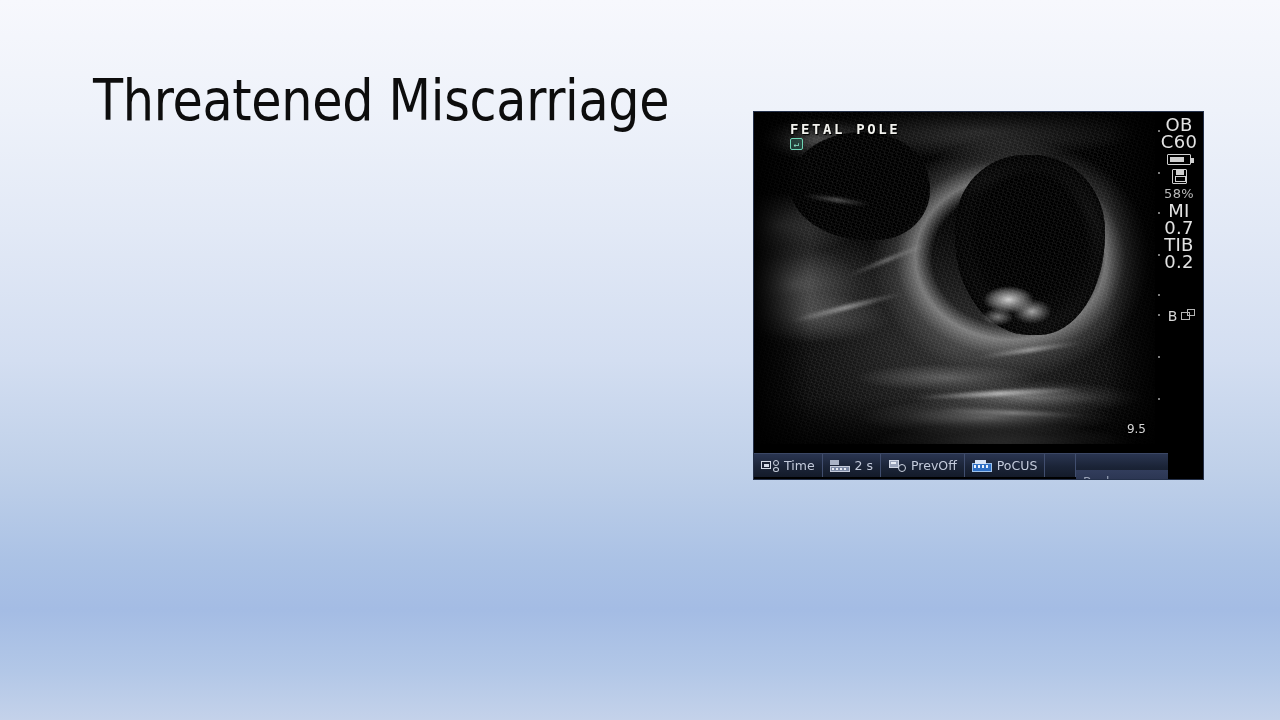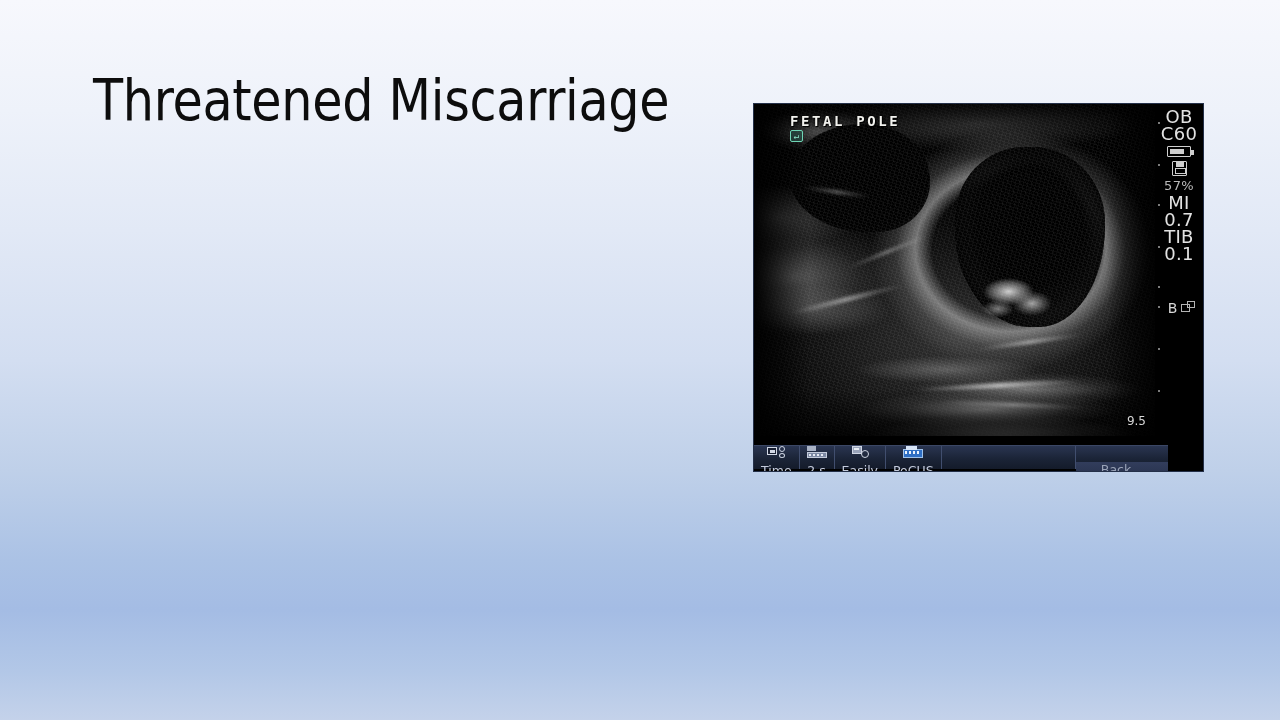--- a/index.html
+++ b/index.html
@@ -79,21 +79,21 @@
     top: -1px;
     font-size: 20px;
     line-height: 29px;
     color: #0d0d0d;
   }
 
   
   #us-figure {
     position: absolute;
     left: 753px;
-    top: 103px;
+    top: 111px;
     width: 451px;
     height: 369px;
     background: #000;
     border: 1px solid #243049;
     overflow: hidden;
   }
 
   
   #us-scan {
     position: absolute;
@@ -377,21 +377,20 @@
     height: 100%;
     display: flex;
     align-items: center;
     gap: 5px;
     padding: 0 7px;
     border-right: 1px solid #414e6e;
     font-family: "DejaVu Sans", "Liberation Sans", sans-serif;
     font-size: 12.5px;
     color: #c3cadb;
     white-space: nowrap;
-    flex-direction: column;
   }
   .tb-cell:last-child { border-right: none; }
   .tb-cell.wide { flex: 1; }
   .tb-cell.back {
     justify-content: flex-start;
     color: #9aa3b7;
     background: linear-gradient(to bottom, #323d5c 0%, #222c45 100%);
     min-width: 92px;
     margin-top: 32px;
   }
@@ -516,25 +515,25 @@
         <i style="top:286px"></i>
       </div>
 
       <div id="rail-top">
         <div class="rail-txt">OB</div>
         <div class="rail-txt">C60</div>
 
         <div class="rail-icon icon-battery"></div>
         <div class="rail-icon icon-save"></div>
 
-        <div class="rail-txt small">57%</div>
+        <div class="rail-txt small">58%</div>
         <div class="rail-txt">MI</div>
         <div class="rail-txt">0.7</div>
         <div class="rail-txt">TIB</div>
-        <div class="rail-txt">0.1</div>
+        <div class="rail-txt">0.2</div>
       </div>
 
       <div id="rail-mode">
         <span>B</span>
         <span class="icon-bmode"></span>
       </div>
     </aside>
 
     <div id="us-toolbar">
       <div id="toolbar-strip">
@@ -554,21 +553,21 @@
               <span class="bd"></span>
           </span>
           <span>2 s</span>
         </div>
 
         <div class="tb-cell">
           <span class="tb-ico ico-prev">
             <span class="pg"></span>
               <span class="ring"></span>
           </span>
-          <span>Easily</span>
+          <span>PrevOff</span>
         </div>
 
         <div class="tb-cell">
           <span class="tb-ico ico-retro">
             <span class="bar"></span>
               <span class="tp"></span>
           </span>
           <span>PoCUS</span>
         </div>
 

